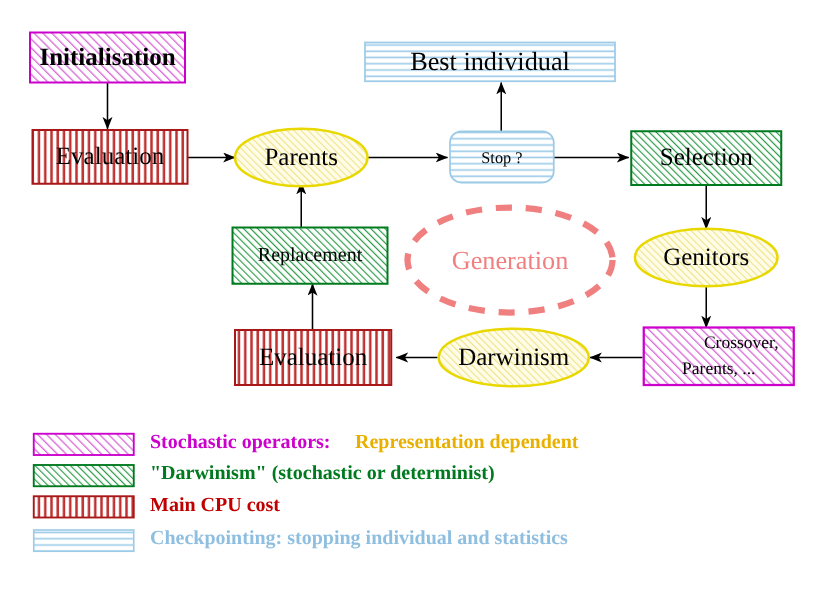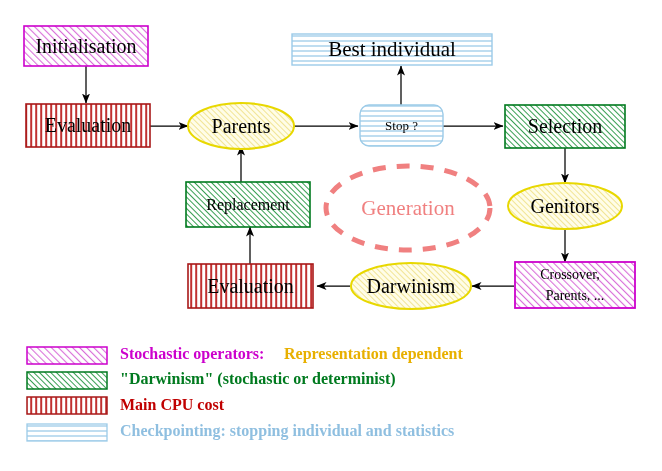--- a/index.html
+++ b/index.html
@@ -107,21 +107,21 @@
   <ellipse cx="411" cy="286" rx="60" ry="23" fill="url(#hatchYellow)" stroke="#E8D800" stroke-width="2"></ellipse>
 
   <rect x="188" y="264" width="125" height="44" fill="url(#hatchRed)" stroke="#A81818" stroke-width="1.6"></rect>
 
   <rect x="27" y="347" width="80" height="17" fill="url(#hatchMagenta)" stroke="#CC00CC" stroke-width="1.5"></rect>
   <rect x="27" y="372" width="80" height="17" fill="url(#hatchGreen)" stroke="#007A1F" stroke-width="1.5"></rect>
   <rect x="27" y="397" width="80" height="17" fill="url(#hatchRed)" stroke="#A81818" stroke-width="1.5"></rect>
   <rect x="27" y="424" width="80" height="17" fill="url(#hatchBlue)" stroke="#9CCBE8" stroke-width="1.3"></rect>
 </svg>
 
-<div class="nodeLabel" style="left:24px;top:26px;width:124px;height:40px;font-size:20px;">Initialisation</div>
+<div class="nodeLabel" style="left:24px;top:26px;width:124px;height:40px;font-size:20px;font-weight:bold;">Initialisation</div>
 
 <div class="nodeLabel" style="left:26px;top:104px;width:124px;height:43px;font-size:20px;">Evaluation</div>
 
 <div class="nodeLabel" style="left:188px;top:104px;width:106px;height:44px;font-size:20px;">Parents</div>
 
 <div class="nodeLabel" style="left:292px;top:34px;width:200px;height:31px;font-size:21px;">Best individual</div>
 
 <div class="nodeLabel" style="left:360px;top:105px;width:83px;height:41px;font-size:13px;">Stop ?</div>
 
 <div class="nodeLabel" style="left:505px;top:105px;width:120px;height:43px;font-size:20px;">Selection</div>
@@ -129,21 +129,21 @@
 <div class="nodeLabel" style="left:186px;top:182px;width:124px;height:45px;font-size:16px;">Replacement</div>
 
 <div class="nodeLabel" style="left:326px;top:186px;width:164px;height:44px;font-size:21px;color:#F08080;">Generation</div>
 
 <div class="nodeLabel" style="left:508px;top:184px;width:114px;height:44px;font-size:20px;">Genitors</div>
 
 <div class="nodeLabel" style="left:188px;top:264px;width:125px;height:44px;font-size:20px;">Evaluation</div>
 
 <div class="nodeLabel" style="left:351px;top:264px;width:120px;height:44px;font-size:20px;">Darwinism</div>
 
-<div class="nodeLabel" style="left:510px;top:263px;width:120px;height:23px;font-size:14px;">Crossover,</div>
+<div class="nodeLabel" style="left:533px;top:263px;width:120px;height:23px;font-size:14px;">Crossover,</div>
 <div class="nodeLabel" style="left:515px;top:284px;width:120px;height:23px;font-size:14px;">Parents, ...</div>
 
 <div class="legendText" style="left:120px;top:345px;font-size:16px;color:#CC00CC;">Stochastic operators:</div>
 <div class="legendText" style="left:284px;top:345px;font-size:16px;color:#E8B000;">Representation dependent</div>
 
 <div class="legendText" style="left:120px;top:370px;font-size:16px;color:#007A1F;">"Darwinism" (stochastic or determinist)</div>
 
 <div class="legendText" style="left:120px;top:396px;font-size:16px;color:#C00000;">Main CPU cost</div>
 
 <div class="legendText" style="left:120px;top:422px;font-size:16px;color:#8FBFE0;">Checkpointing: stopping individual and statistics</div>

